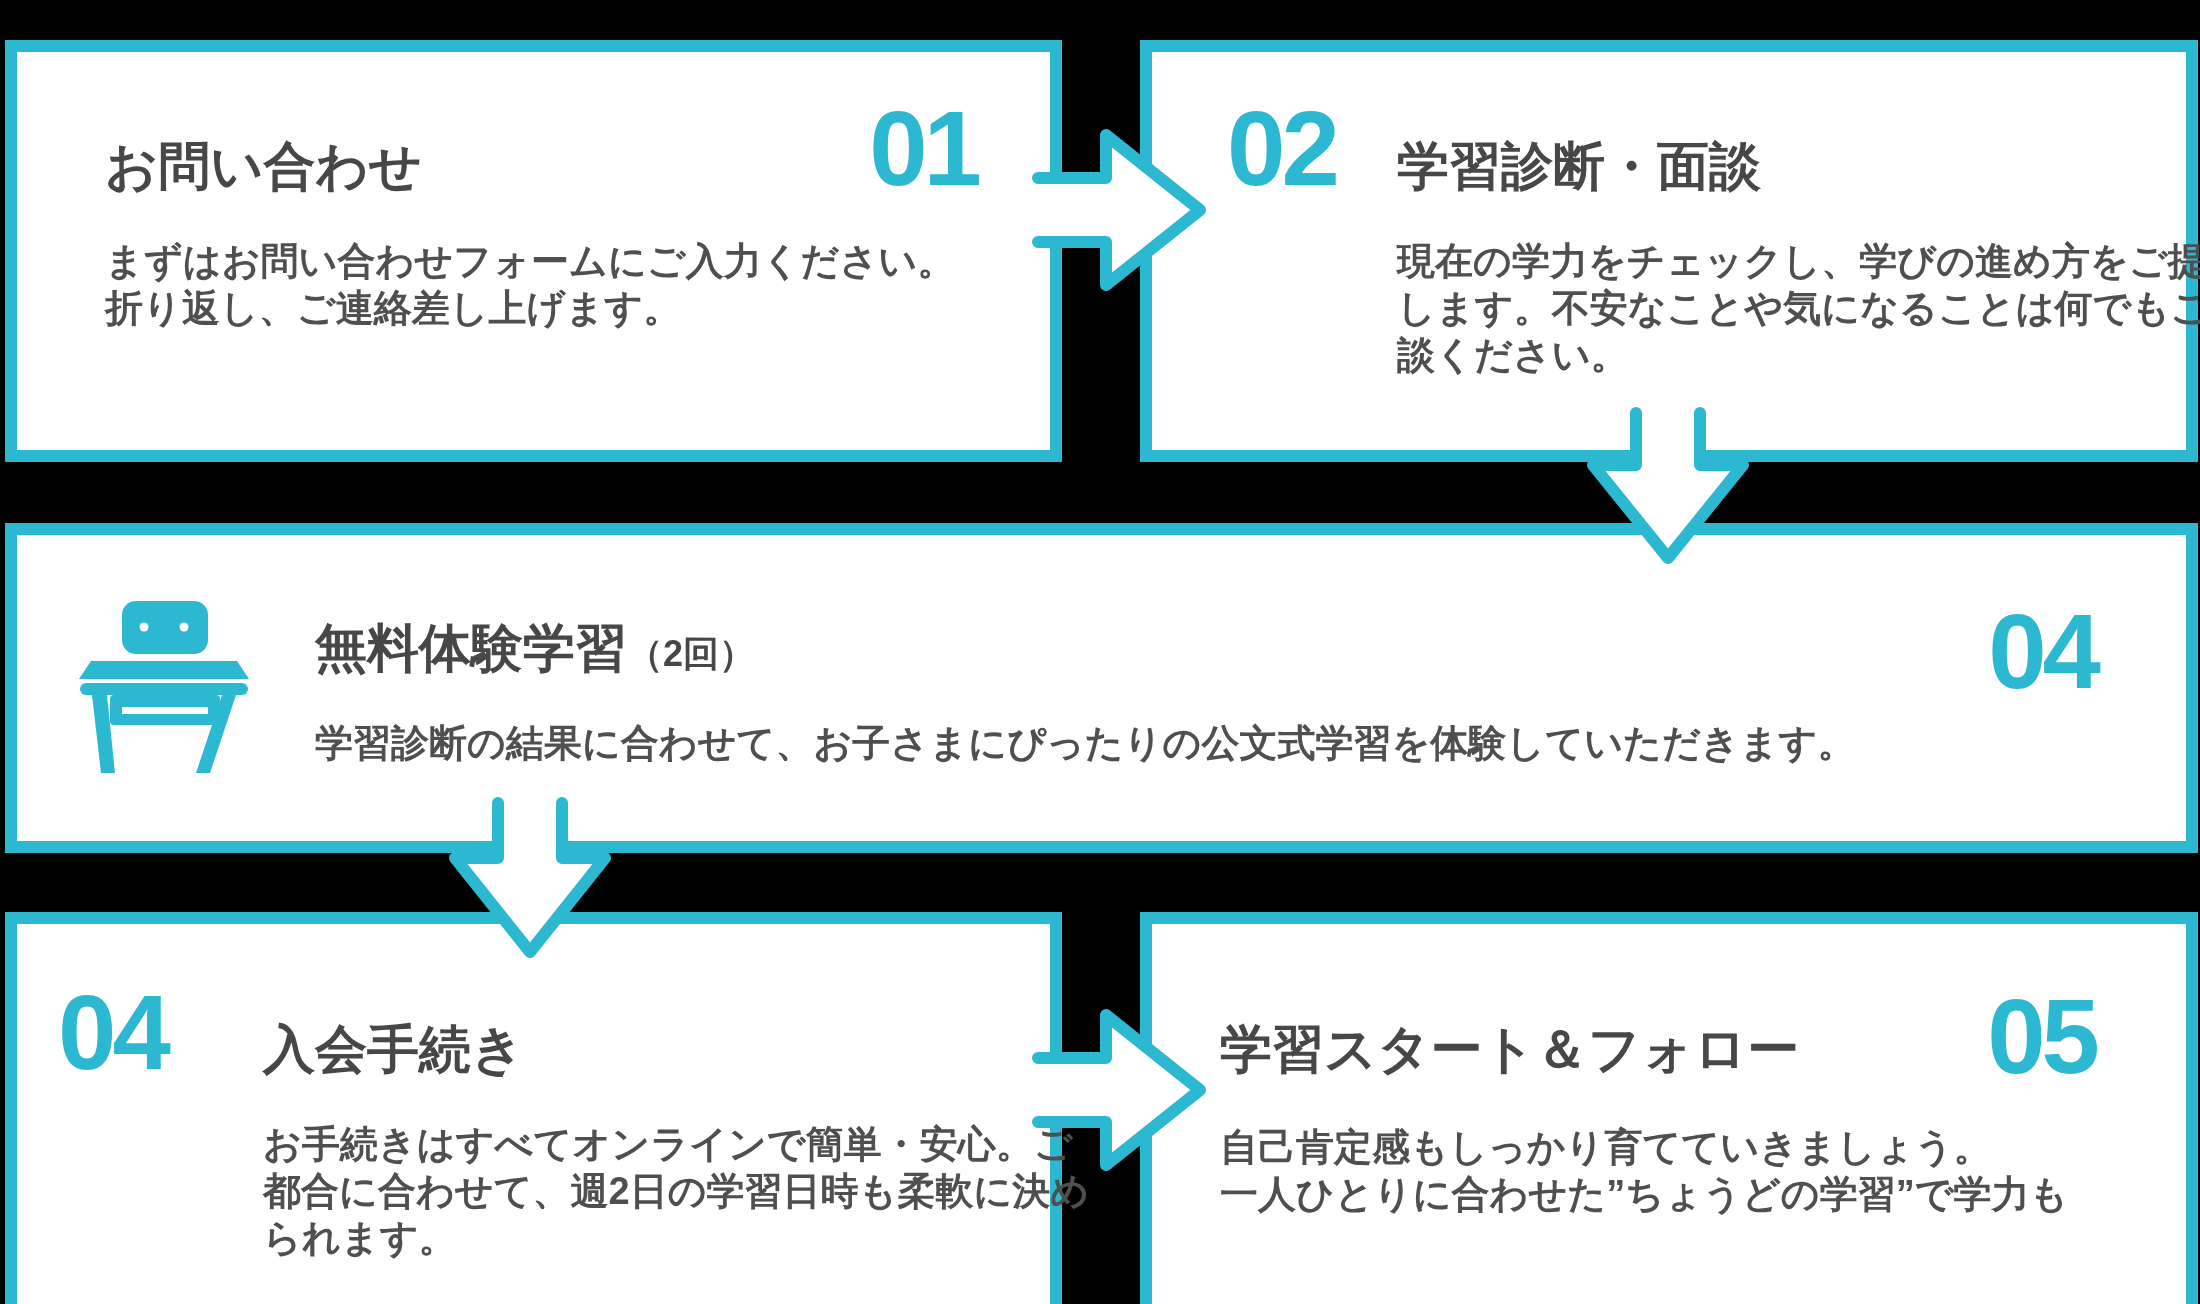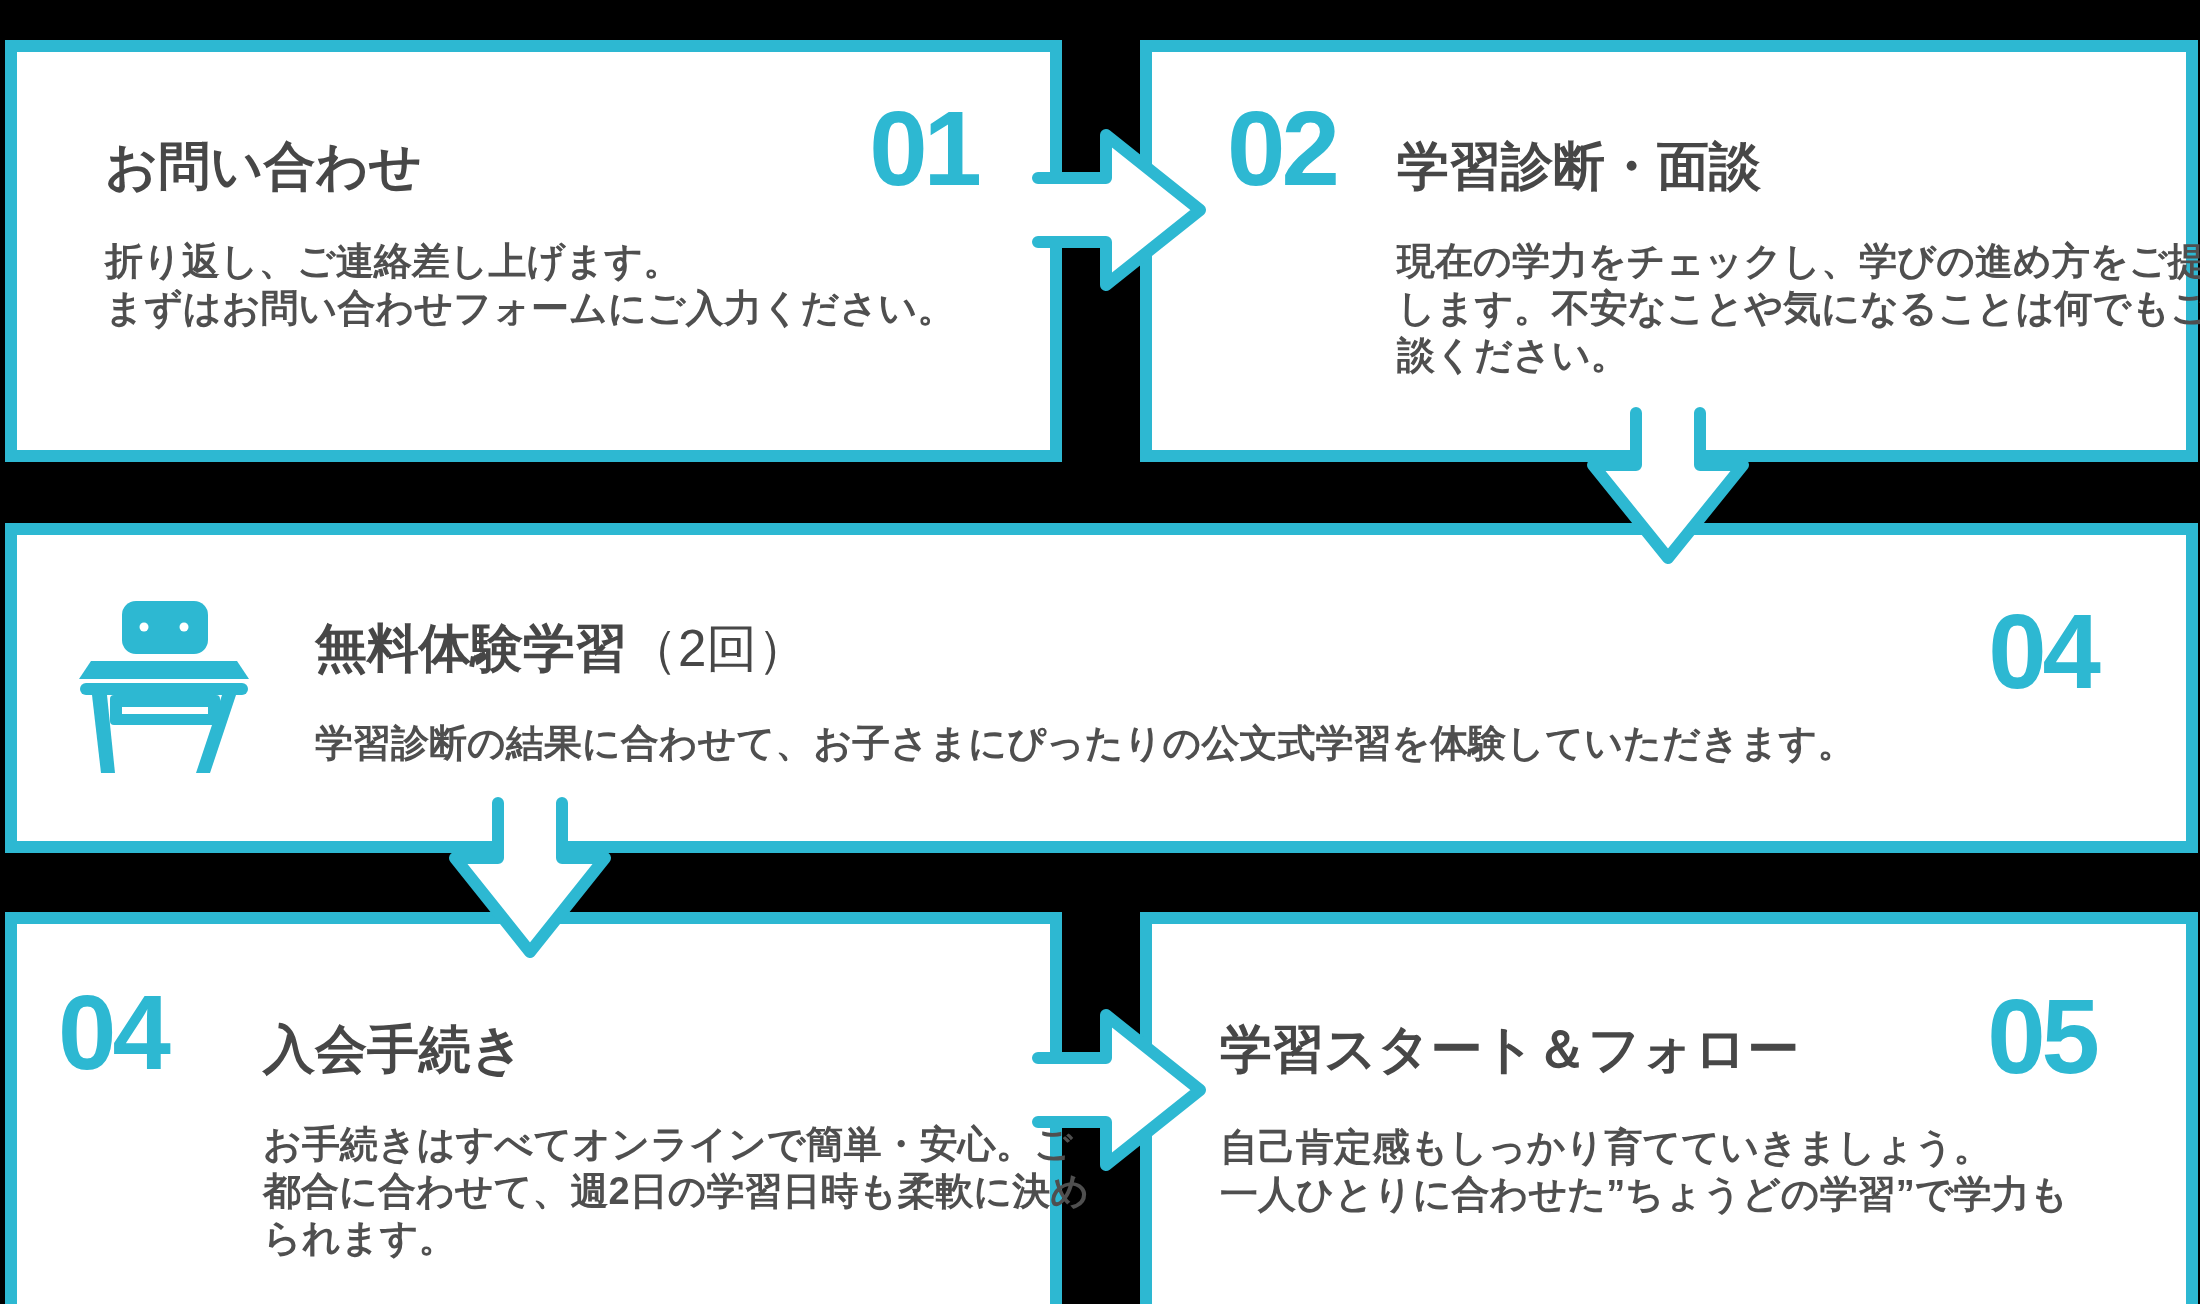--- a/index.html
+++ b/index.html
@@ -25,21 +25,21 @@
   .box4{left:5px;top:877px;width:1057px;height:414px;}
   .box5{left:1140px;top:877px;width:1058px;height:414px;}
   .num{
     position:absolute;line-height:1;font-size:105px;font-weight:800;
     color:var(--accent);letter-spacing:-4px;white-space:nowrap;
   }
   .title{
     position:absolute;margin:0;font-size:52px;font-weight:700;
     color:var(--title);white-space:nowrap;line-height:1.15;
   }
-  .title .note{font-size:51px;font-weight:400;}
+  .title .note{font-size:36px;font-weight:700;}
   .bodytext{
     position:absolute;font-size:38px;font-weight:600;line-height:47px;
     color:var(--body);white-space:nowrap;
   }
   
   .box1 .num{right:72px;top:44px;}
   .box1 .title{left:88px;top:85px;}
   .box1 .bodytext{left:88px;top:186px;}
 
   .box2 .num{left:75px;top:44px;}
@@ -66,22 +66,22 @@
 </style>
 </head>
 <body>
 
 <div class="stage">
 
   <section class="box box1">
     <h2 class="title">お問い合わせ</h2>
     <div class="num">01</div>
     <div class="bodytext">
+      <div>まずはお問い合わせフォームにご入力ください。</div>
       <div>折り返し、ご連絡差し上げます。</div>
-      <div>まずはお問い合わせフォームにご入力ください。</div>
     </div>
   </section>
 
   <section class="box box2">
     <div class="num">02</div>
     <h2 class="title">学習診断・面談</h2>
     <div class="bodytext">
       <div>現在の学力をチェックし、学びの進め方をご提案</div>
       <div>します。不安なことや気になることは何でもご相</div>
       <div>談ください。</div>

